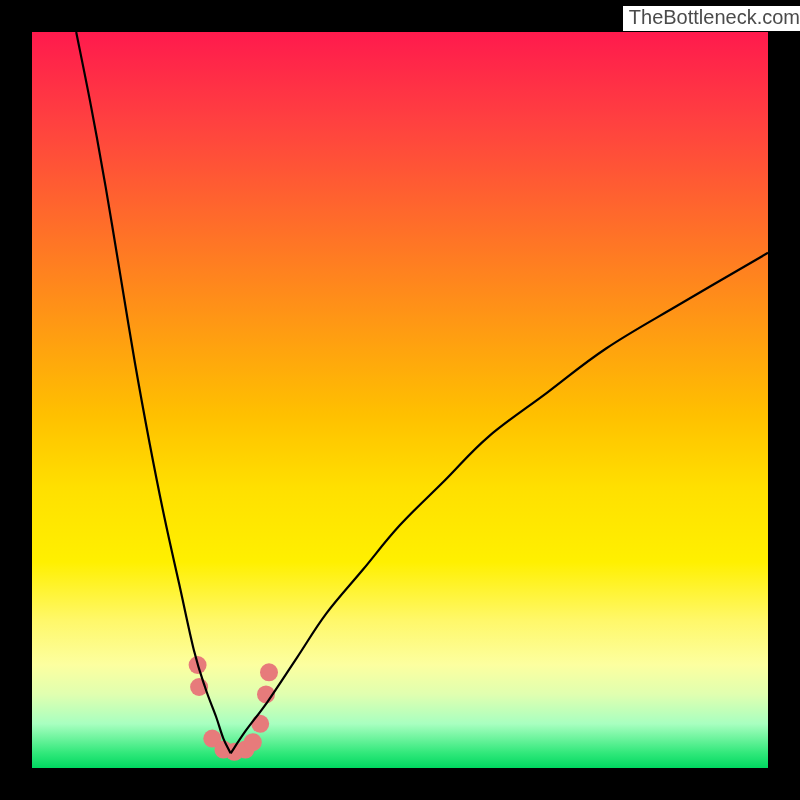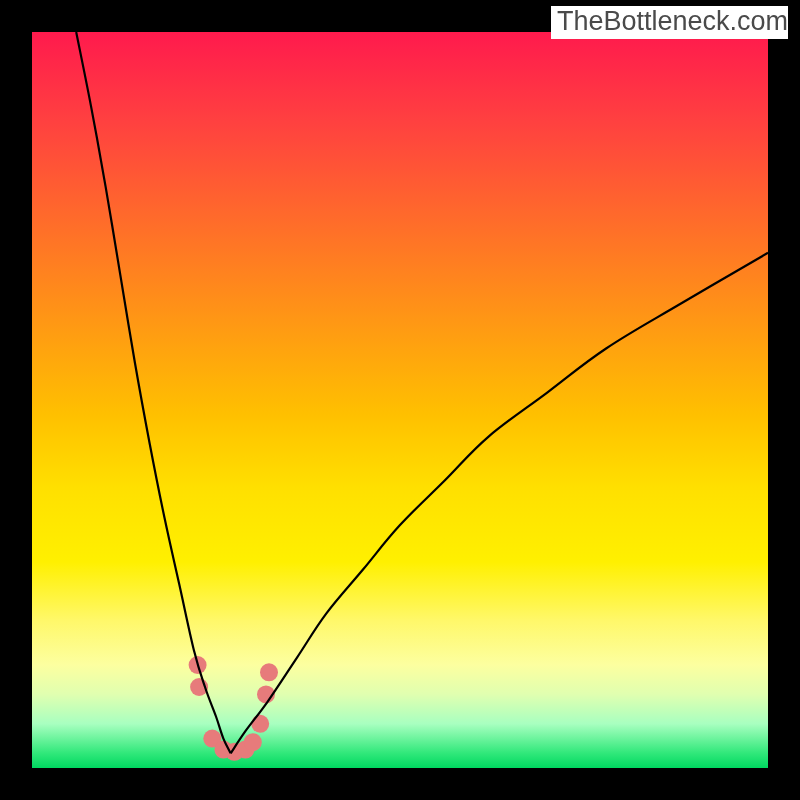--- a/index.html
+++ b/index.html
@@ -37,23 +37,23 @@
       #fff86a 80%,
       #fcffa0 86%,
       #e0ffb0 90%,
       #a8ffc0 94%,
       #30e87a 98%,
       #00d860 100%);
   }
   .watermark {
     position: absolute;
     top: 6px;
-    right: 12px;
+    right: 0;
     color: #4a4a4a;
-    font-size: 27px;
+    font-size: 20px;
     font-weight: 500;
     z-index: 3;
     background: #fff;
     padding: 0 0 2px 6px;
   }
   svg.curves {
     position: absolute;
     top: 0;
     left: 0;
     width: 736px;

